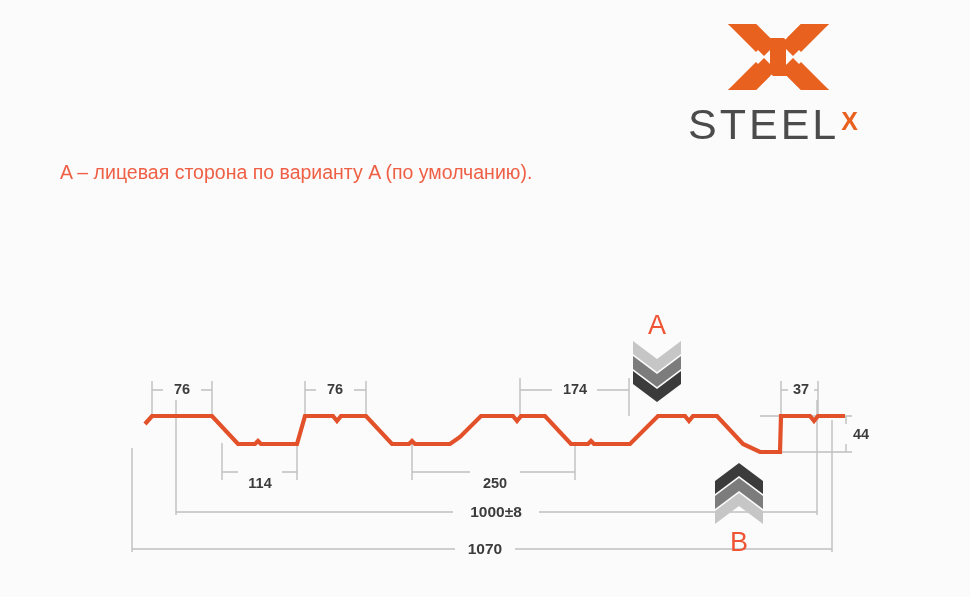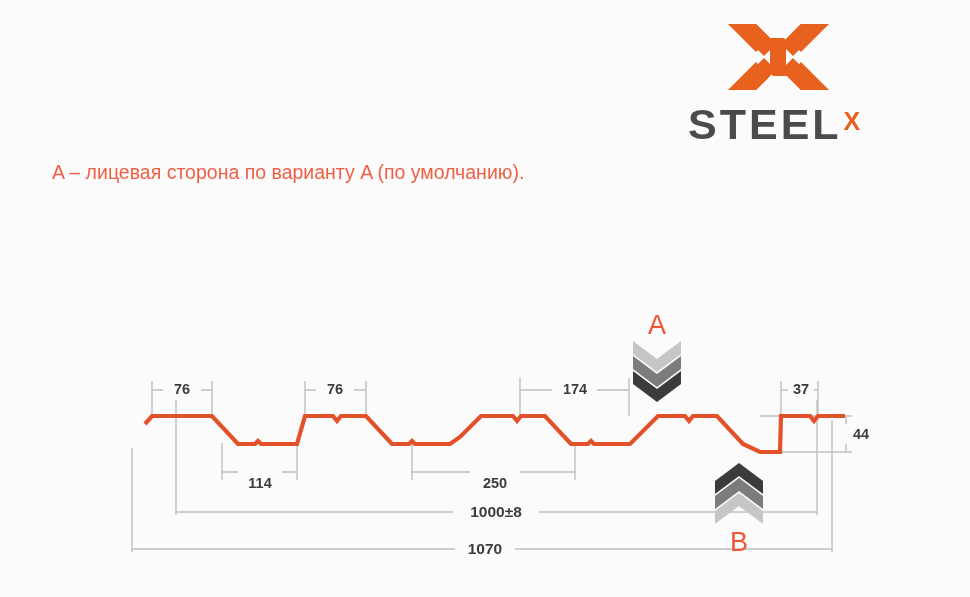--- a/index.html
+++ b/index.html
@@ -39,21 +39,21 @@
     left: 0px;
     top: 84px;
     width: 216px;
     height: 44px;
     display: flex;
     align-items: flex-end;
   }
   #logo-steel {
     font-family: "Liberation Sans", sans-serif;
     font-size: 43px;
-    font-weight: bold;
+    font-weight: normal;
     letter-spacing: 3px;
     color: #4b4b4b;
     line-height: 1;
   }
   #logo-x {
     font-family: "Liberation Sans", sans-serif;
     font-size: 25px;
     font-weight: bold;
     color: #e8611f;
     line-height: 1;
@@ -62,20 +62,21 @@
     top: -12px;
   }
   
   .caption {
     position: absolute;
     font-family: "Liberation Sans", sans-serif;
     font-size: 19.5px;
     color: #ef5f45;
     white-space: nowrap;
     letter-spacing: 0px;
+    margin-left: 8px;
   }
   #caption-a { left: 52px; top: 161px; }
   #caption-b { left: 52px; top: 245px; }
 
   
   #drawing {
     position: absolute;
     left: 0;
     top: 0;
     width: 970px;

